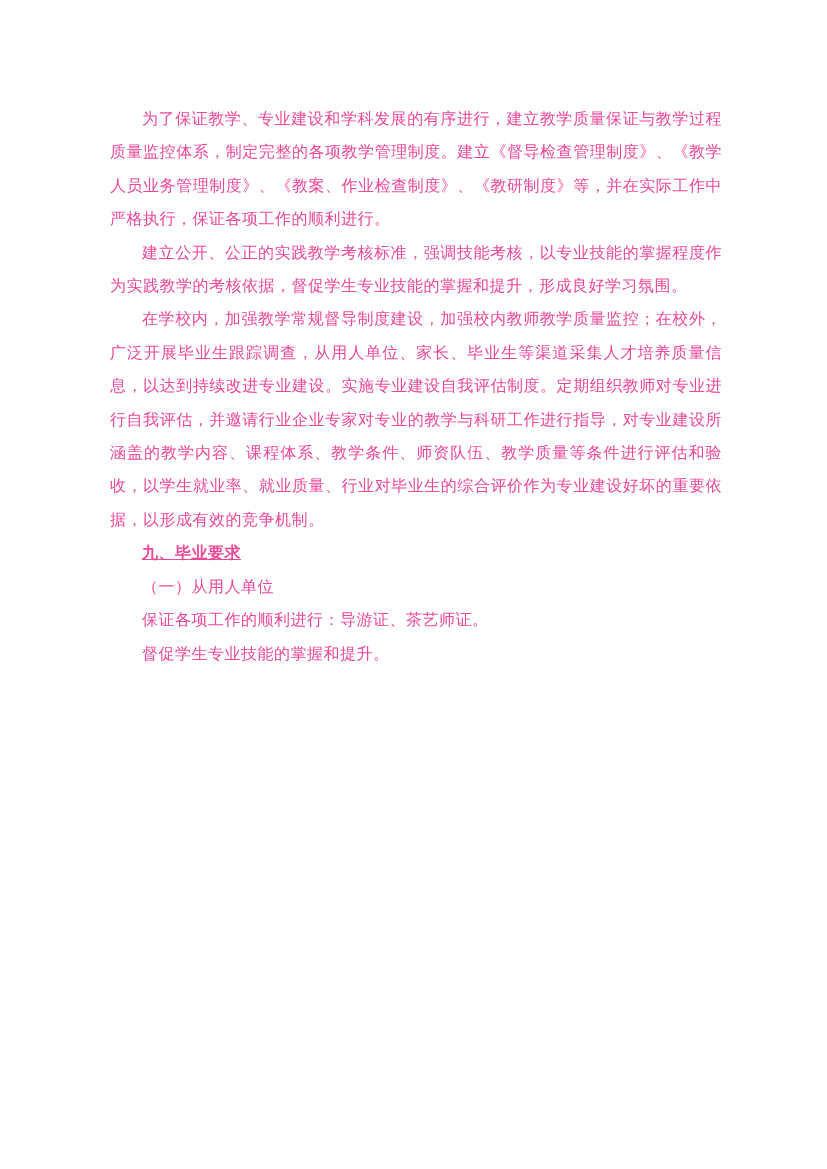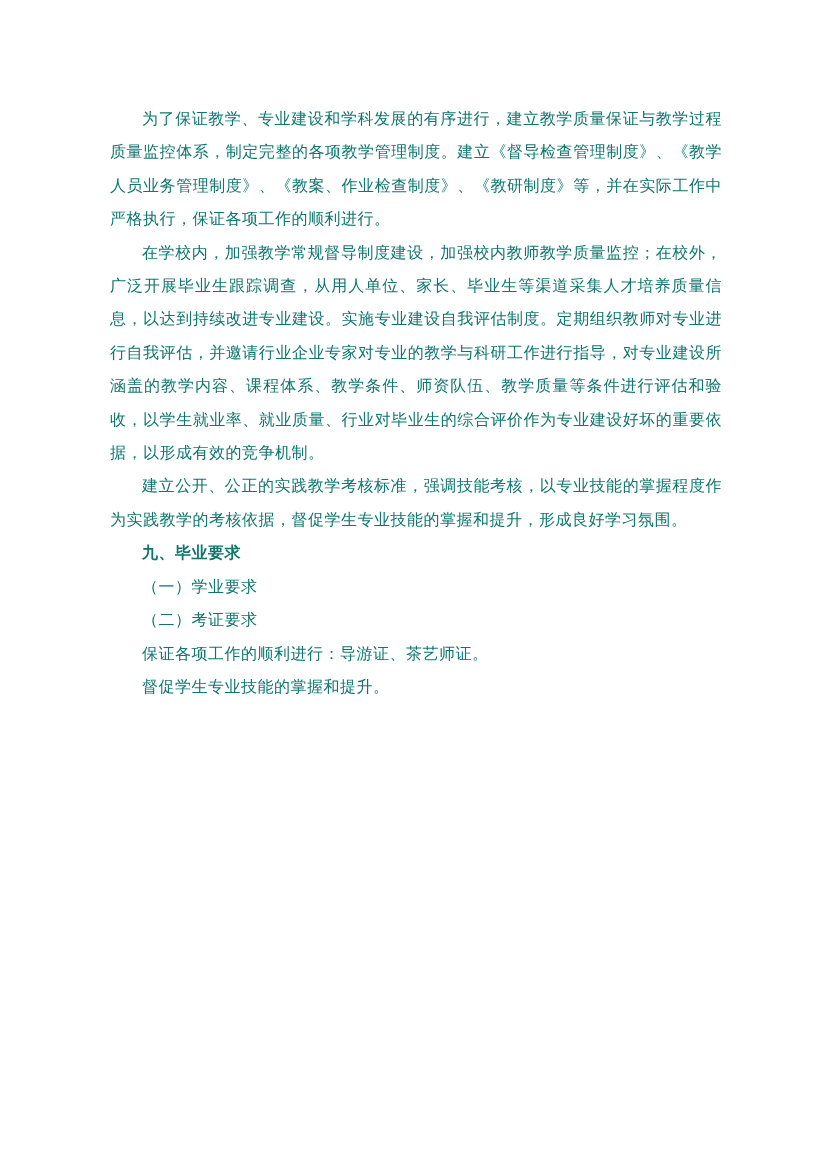--- a/index.html
+++ b/index.html
@@ -12,37 +12,37 @@
   .page {
     width: 827px;
     height: 1169px;
     background: #ffffff;
     padding: 102px 105px 0 110px;
     overflow: hidden;
   }
   .para {
     font-size: 16px;
     line-height: 33.4px;
-    color: #0f766e;
+    color: #ec4899;
     text-align: justify;
     text-justify: inter-ideograph;
     text-indent: 2em;
     letter-spacing: 0.5px;
     margin: 0;
   }
   .para.heading {
     font-weight: bold;
     text-align: left;
+    text-decoration: underline;
   }
 </style>
 </head>
 <body>
 
 <div class="page">
   <p class="para">为了保证教学、专业建设和学科发展的有序进行，建立教学质量保证与教学过程质量监控体系，制定完整的各项教学管理制度。建立《督导检查管理制度》、《教学人员业务管理制度》、《教案、作业检查制度》、《教研制度》等，并在实际工作中严格执行，保证各项工作的顺利进行。</p>
+  <p class="para">建立公开、公正的实践教学考核标准，强调技能考核，以专业技能的掌握程度作为实践教学的考核依据，督促学生专业技能的掌握和提升，形成良好学习氛围。</p>
   <p class="para">在学校内，加强教学常规督导制度建设，加强校内教师教学质量监控；在校外，广泛开展毕业生跟踪调查，从用人单位、家长、毕业生等渠道采集人才培养质量信息，以达到持续改进专业建设。实施专业建设自我评估制度。定期组织教师对专业进行自我评估，并邀请行业企业专家对专业的教学与科研工作进行指导，对专业建设所涵盖的教学内容、课程体系、教学条件、师资队伍、教学质量等条件进行评估和验收，以学生就业率、就业质量、行业对毕业生的综合评价作为专业建设好坏的重要依据，以形成有效的竞争机制。</p>
-  <p class="para">建立公开、公正的实践教学考核标准，强调技能考核，以专业技能的掌握程度作为实践教学的考核依据，督促学生专业技能的掌握和提升，形成良好学习氛围。</p>
   <p class="para heading">九、毕业要求</p>
-  <p class="para">（一）学业要求</p>
-  <p class="para">（二）考证要求</p>
+  <p class="para">（一）从用人单位</p>
   <p class="para">保证各项工作的顺利进行：导游证、茶艺师证。</p>
   <p class="para">督促学生专业技能的掌握和提升。</p>
 </div>
 
 </body></html>

